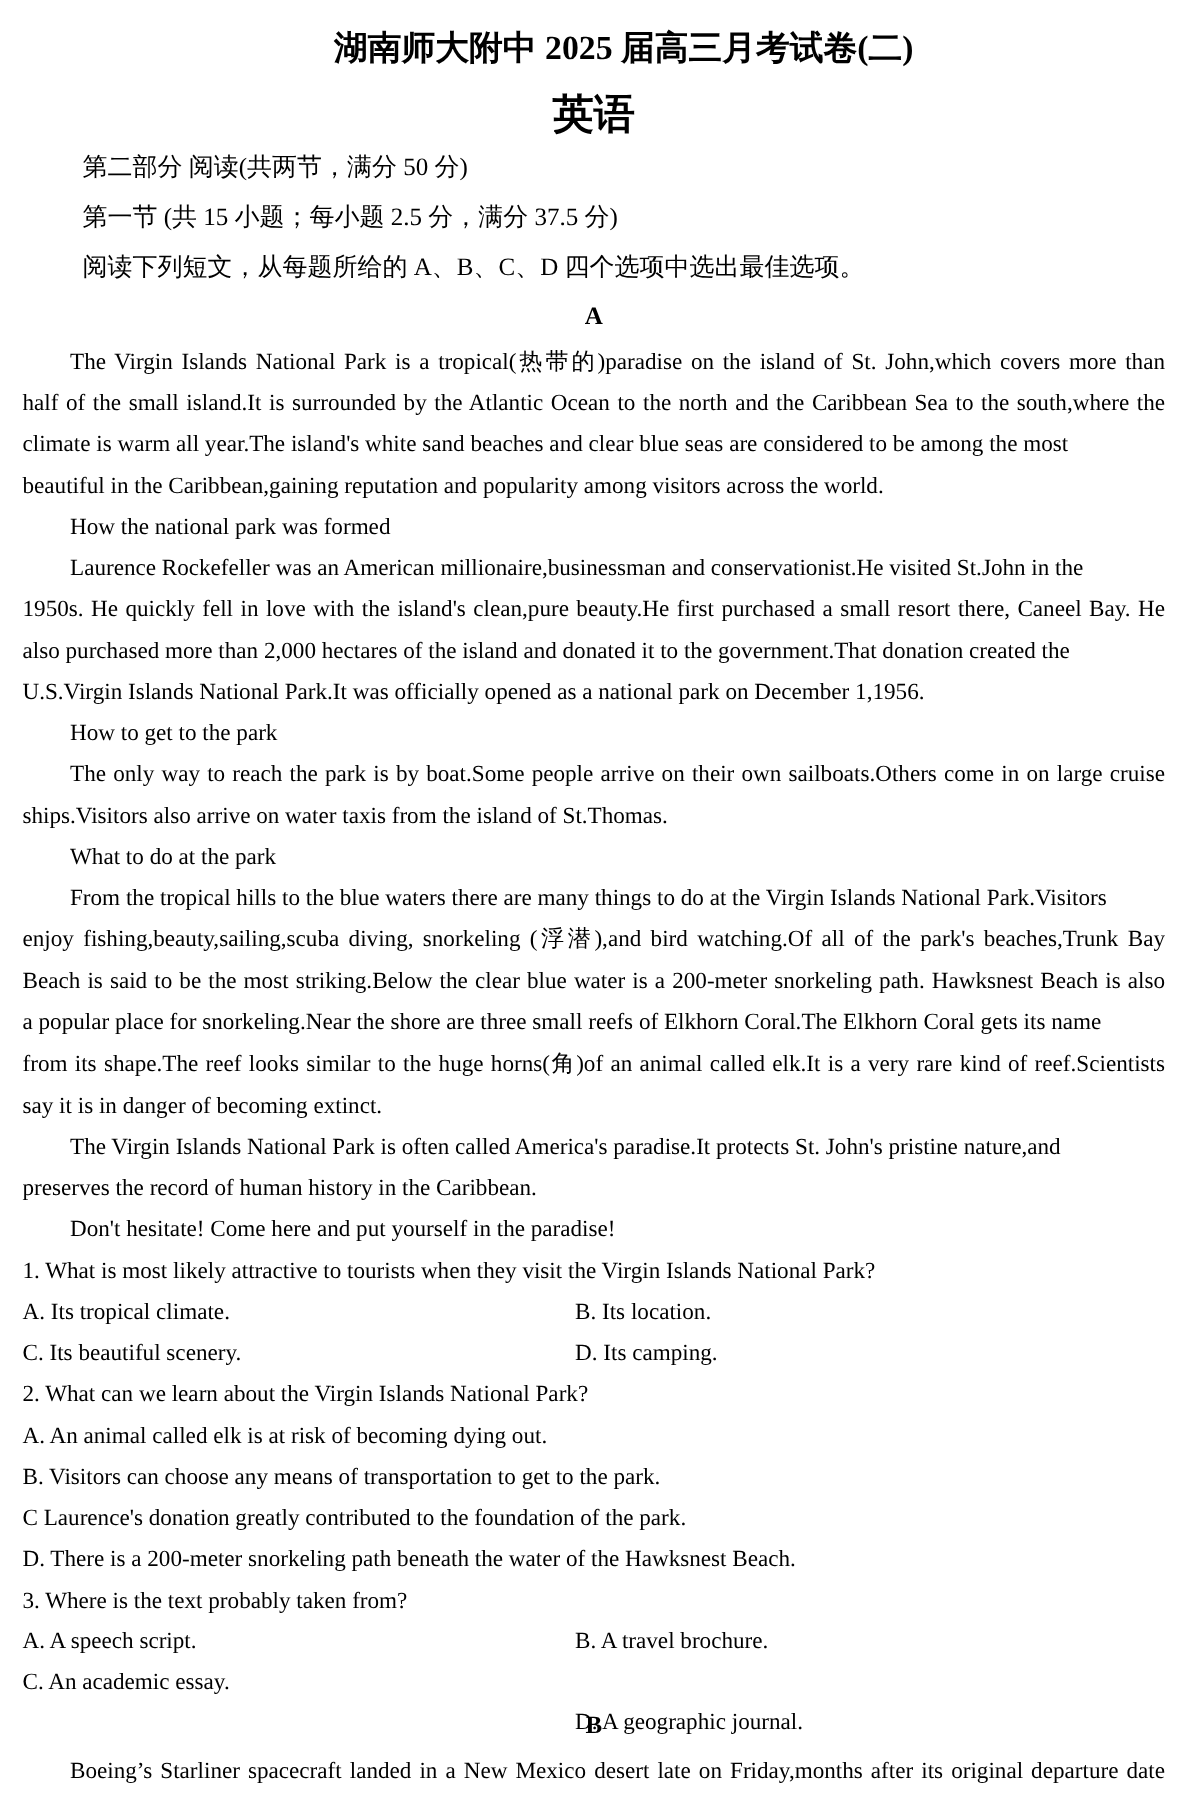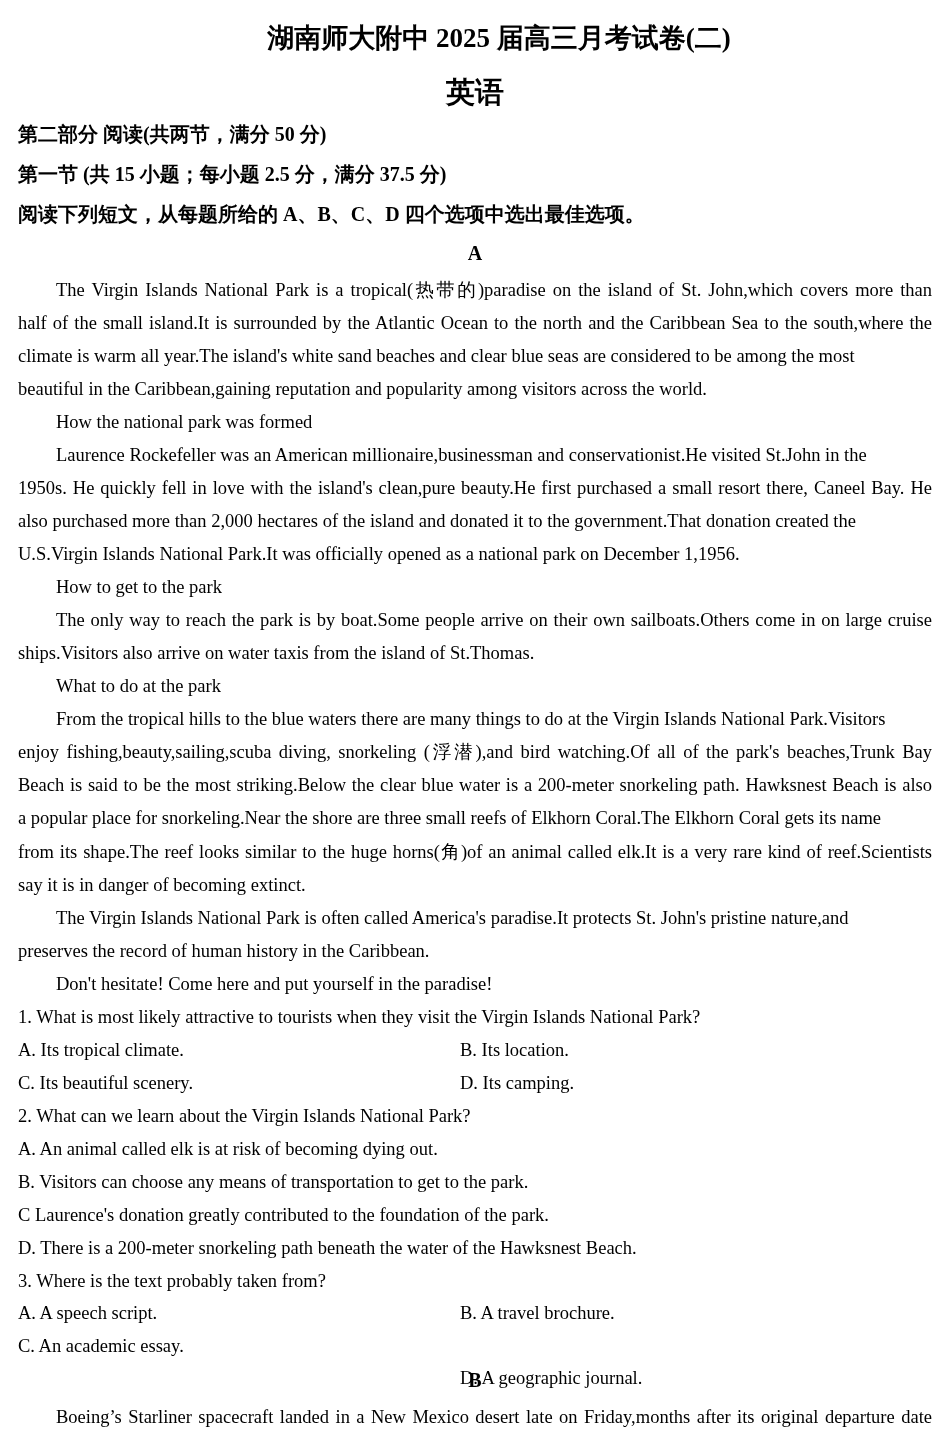--- a/index.html
+++ b/index.html
@@ -5,22 +5,22 @@
   html, body { margin: 0; padding: 0; background: #ffffff; }
   body {
     width: 950px; height: 1434px; overflow: hidden; position: relative;
     font-family: "Liberation Serif", "DejaVu Serif", serif;
     color: #000;
   }
   .line { position: absolute; left: 18px; white-space: nowrap; font-size: 18.5px; line-height: 24px; }
   .indent { left: 56px; }
   .title { position: absolute; left: 0; width: 950px; text-align: center; font-weight: bold; white-space: nowrap; }
   .t1 { top: 18px; font-size: 27px; line-height: 40px; padding-left: 24px; }
-  .t2 { top: 72px; font-size: 29px; line-height: 40px; }
-  .sec { font-weight: bold; font-size: 20px; }
+  .t2 { top: 72px; font-size: 33px; line-height: 40px; }
+  .sec { font-weight: normal; font-size: 20px; margin-left: 48px; }
   .hdr { font-weight: normal; }
   .center { left: 0; width: 950px; text-align: center; font-weight: bold; font-size: 20px; }
   .colB { position: absolute; left: 460px; white-space: nowrap; font-size: 18.5px; line-height: 24px; }
   .just { width: 914px; text-align: justify; text-align-last: justify; }
   .just-i { width: 876px; text-align: justify; text-align-last: justify; }
 </style>
 </head>
 <body>
 
 <div>

